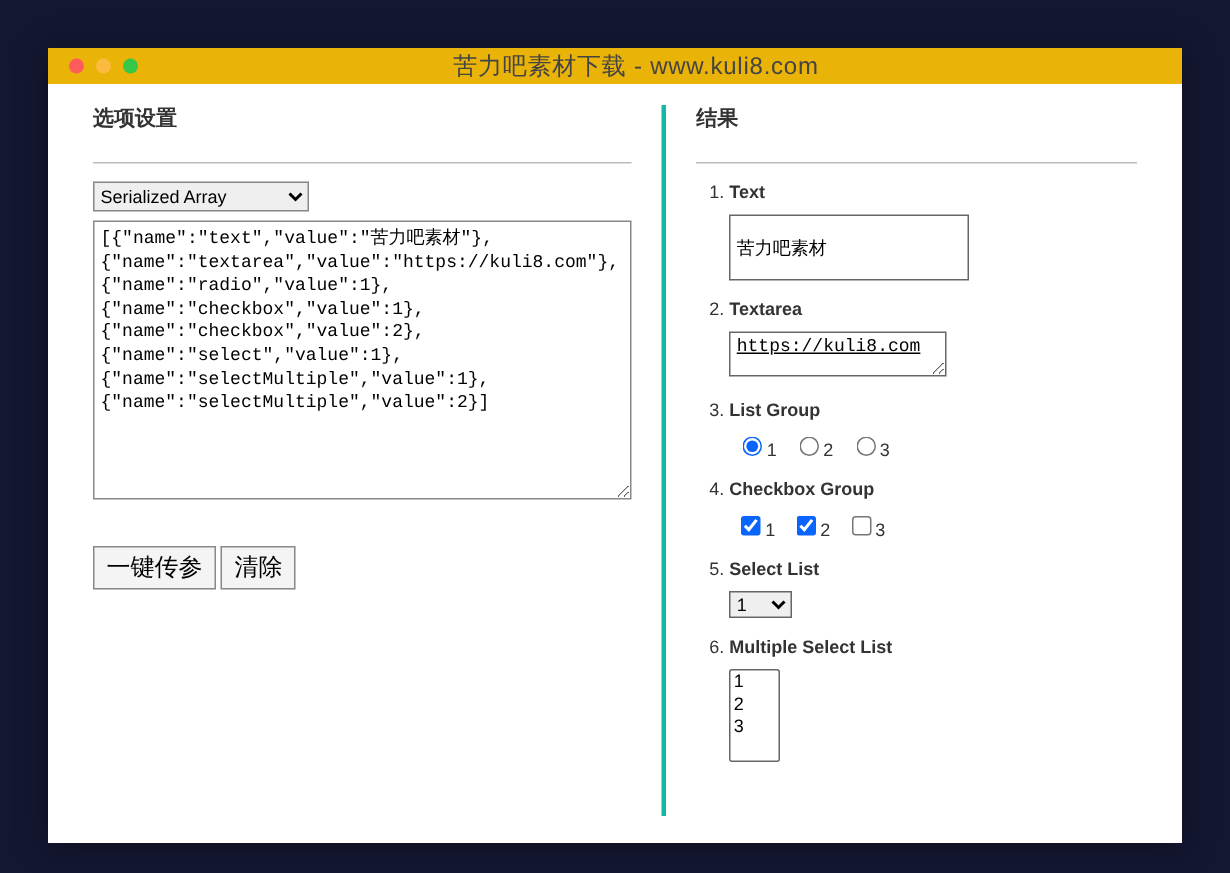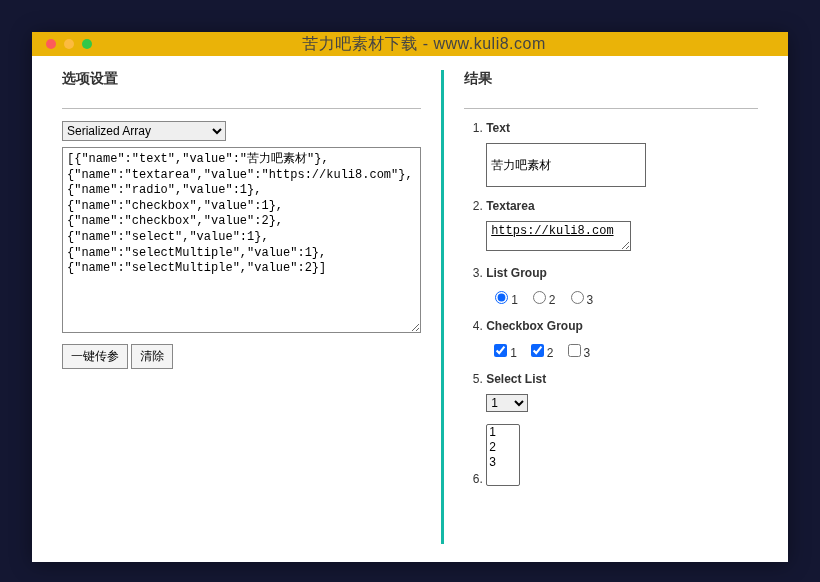--- a/index.html
+++ b/index.html
@@ -62,43 +62,44 @@
     border-left: 3px solid #14b8a6;
   }
   .panel-heading {
     font-size: 14px;
     font-weight: bold;
     padding-bottom: 20px;
     border-bottom: 1px solid #bbb;
     margin-bottom: 12px;
   }
   select.format {
-    width: 164px;
+    width: 144px;
     font-size: 12px;
     border: 1px solid #888;
     height: 20px;
   }
   textarea.source {
     width: 100%;
     height: 186px;
     margin-top: 6px;
     font-family: "Courier New", monospace;
     font-size: 12px;
     resize: both;
     border: 1px solid #888;
     padding: 4px;
     line-height: 1.3;
   }
   .btn-row { margin-top: 8px; }
   button.btn {
-    font-size: 12px;
+    font-size: 16px;
     padding: 3px 8px;
     border: 1px solid #888;
     background: #f4f4f4;
     cursor: pointer;
+    margin-top: 20px;
   }
   ol.results { padding-left: 22px; margin: 0; }
   ol.results > li {
     margin-bottom: 12px;
     font-size: 12px;
   }
   ol.results > li > .lbl {
     font-weight: bold;
     display: block;
     margin-bottom: 8px;
@@ -201,20 +202,21 @@
               <label><input type="checkbox" style=""><span class="chk-lbl">3</span></label>
             </div>
         </li>
 
         <li>
           <span class="lbl">Select List</span>
           <select class="single" id="single-select"><option>1</option></select>
         </li>
 
         <li>
+          <span class="lbl">Multiple Select List</span>
           <select class="multi" id="multi-select" multiple="" size="4">
               <option>1</option>
               <option>2</option>
               <option>3</option>
               <option></option>
             </select>
         </li>
 
       </ol>
     </div>

